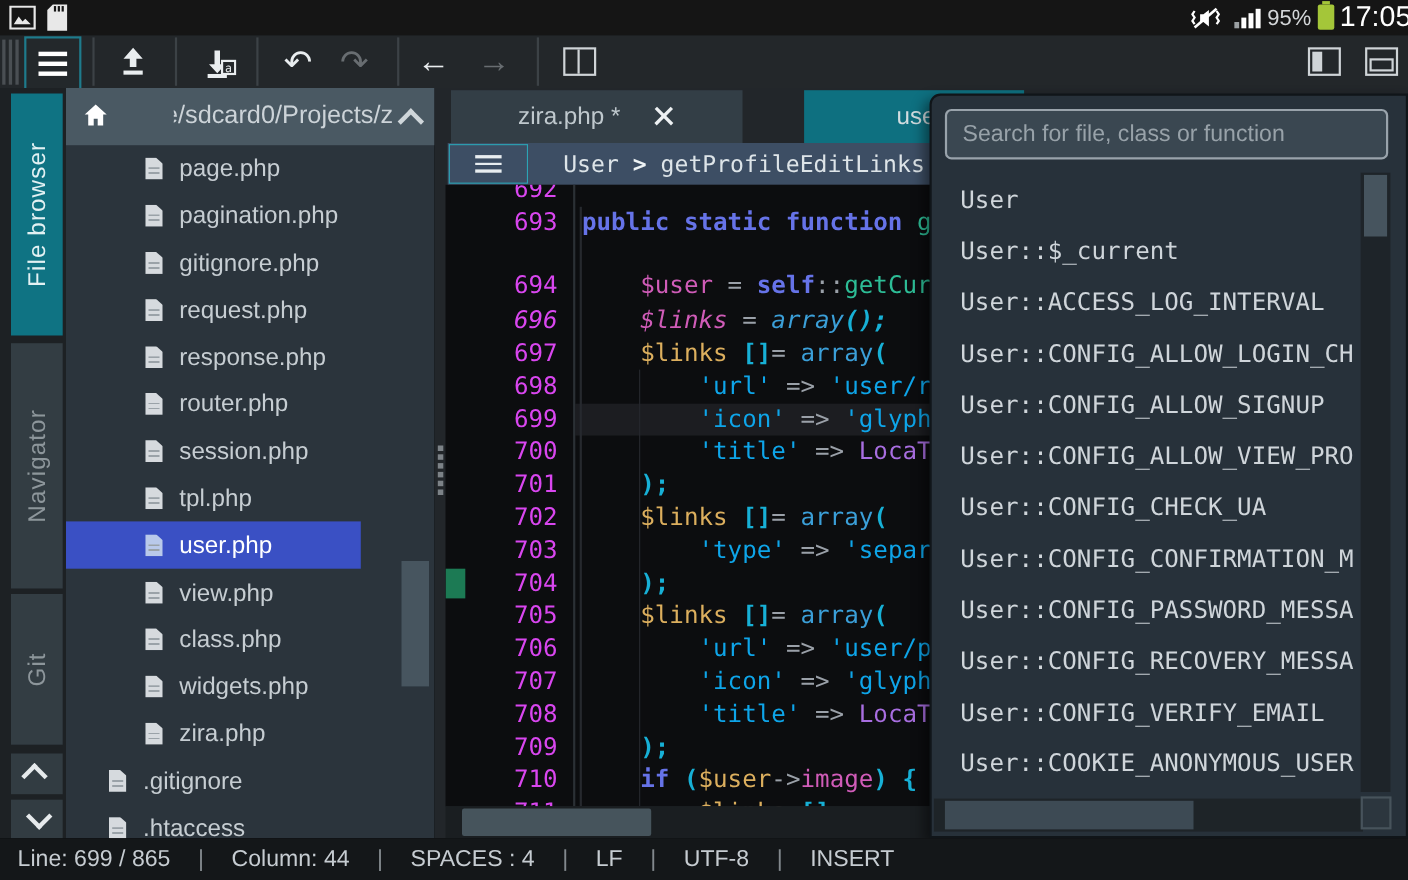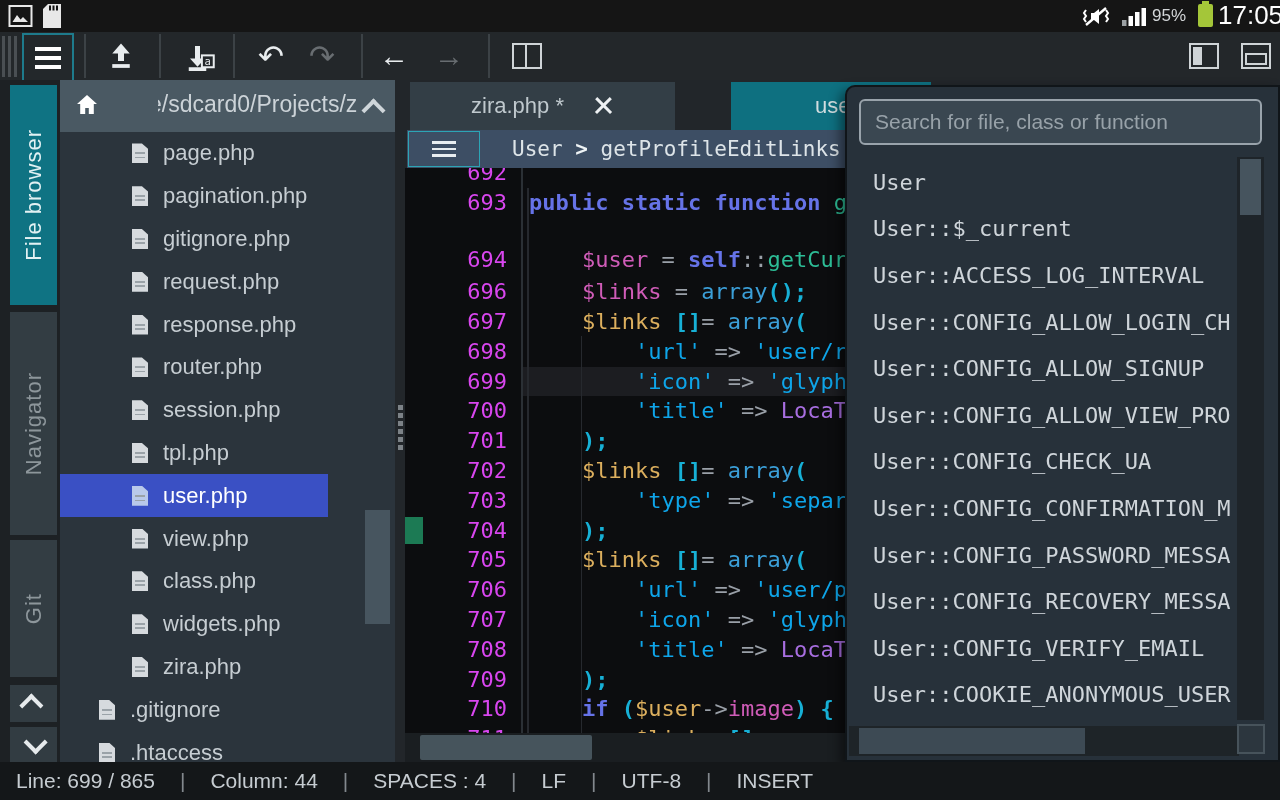--- a/index.html
+++ b/index.html
@@ -4,21 +4,21 @@
 <style>
   html,body{margin:0;padding:0;background:#000;}
   body{width:1280px;height:800px;position:relative;overflow:hidden;
        font-family:"Liberation Sans",sans-serif;-webkit-font-smoothing:antialiased;}
   .mono{font-family:"DejaVu Sans Mono",monospace;}
 
   
   #android-bar{position:absolute;left:0;top:0;width:1280px;height:32px;background:#151515;}
   #android-bar .abs{position:absolute;}
   #stat-time{left:1218px;top:0px;font-size:26px;color:#fff;letter-spacing:0px;}
-  #stat-batt-pct{left:1152px;top:6px;font-size:17px;color:#d3d6d8;}
+  #stat-batt-pct{left:1152px;top:6px;font-size:20px;color:#d3d6d8;}
   #battery-icon{left:1198px;top:4px;width:15px;height:23px;background:#a4c639;border-radius:2px;}
   #battery-icon::before{content:"";position:absolute;left:4px;top:-3px;width:7px;height:3px;background:#a4c639;}
 
   
   #toolbar{position:absolute;left:0;top:32px;width:1280px;height:48px;background:#23272a;}
   .tb-sep{position:absolute;top:2px;height:44px;width:2px;background:#3c4246;}
   .tb-grip{position:absolute;top:4px;height:41px;width:3px;background:#4a4f53;}
   #menu-button{position:absolute;left:22px;top:1px;width:48px;height:45px;border:2px solid #1e7b8c;
     background:#23282b;display:flex;flex-direction:column;justify-content:center;align-items:center;gap:5px;}
   #menu-button .bar{width:26px;height:4px;background:#fff;}
@@ -330,21 +330,21 @@
           <span class="ct"></span>
         </div>
         <div class="code-line" style="top: 19.8px;">
           <span class="ln">693</span>
           <span class="ct"><span class="tk-kw">public static function </span><span class="tk-fn">g</span></span>
         </div>
         <div class="code-line" style="top: 55px; margin-top: 22px;">
           <span class="ln">694</span>
           <span class="ct"><span class="tk-pl">    </span><span class="tk-vp">$user</span><span class="tk-op"> = </span><span class="tk-kw">self</span><span class="tk-op">::</span><span class="tk-fn">getCur</span></span>
         </div>
-        <div class="code-line" style="top: 109.2px;">
+        <div class="code-line" style="top: 109.2px; font-style: italic;">
           <span class="ln">696</span>
           <span class="ct"><span class="tk-pl">    </span><span class="tk-vp">$links</span><span class="tk-op"> = </span><span class="tk-ar">array</span><span class="tk-cy">();</span></span>
         </div>
         <div class="code-line" style="top: 139px;">
           <span class="ln">697</span>
           <span class="ct"><span class="tk-pl">    </span><span class="tk-vy">$links </span><span class="tk-cy">[]</span><span class="tk-op">= </span><span class="tk-ar">array</span><span class="tk-cy">(</span></span>
         </div>
         <div class="code-line" style="top: 168.8px;">
           <span class="ln">698</span>
           <span class="ct"><span class="tk-pl">        </span><span class="tk-str">'url'</span><span class="tk-op"> =&gt; </span><span class="tk-str">'user/r</span></span>

